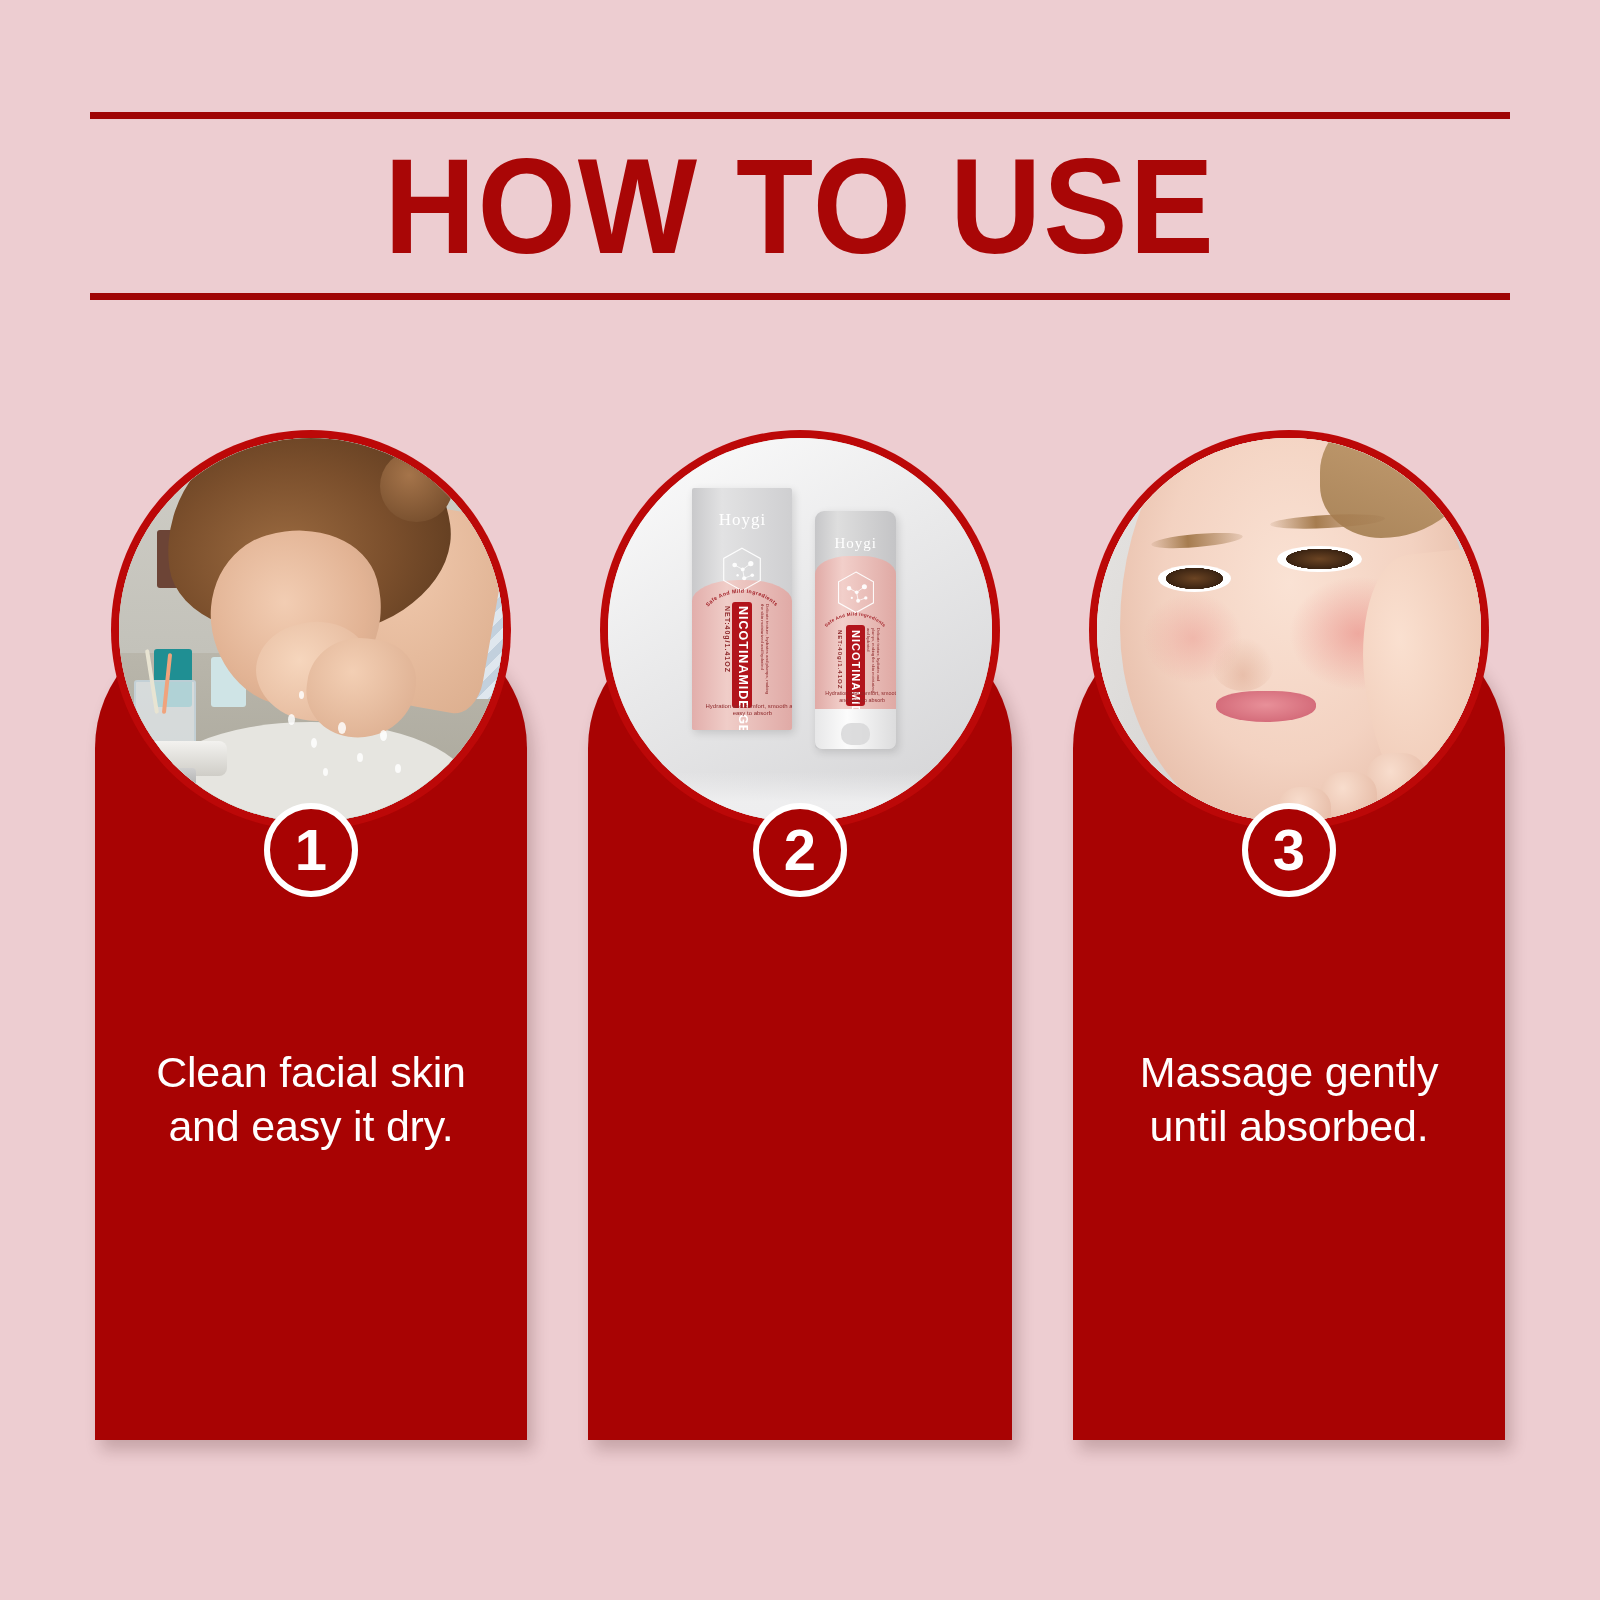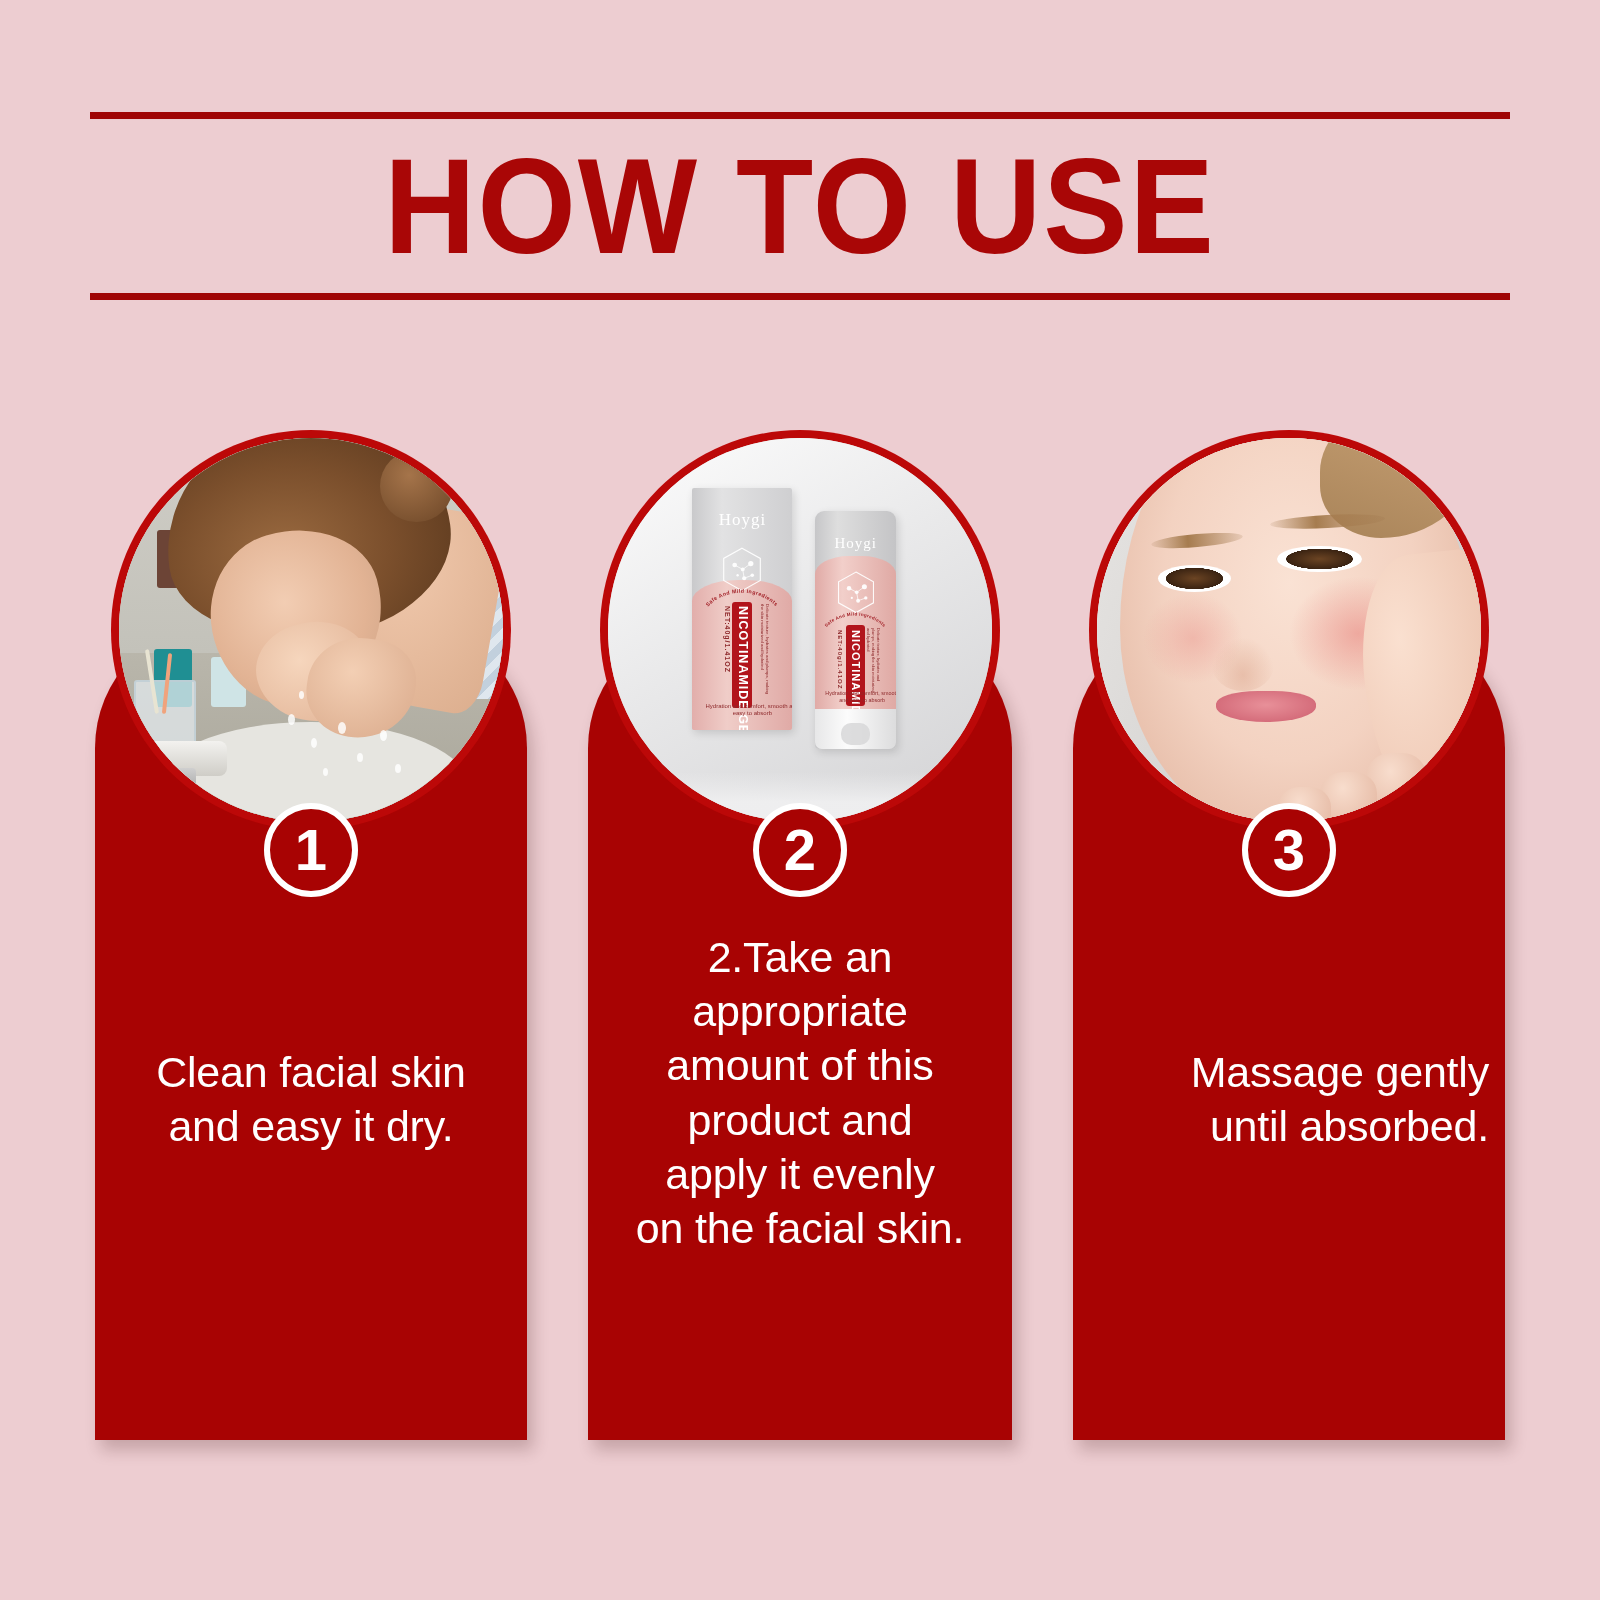--- a/index.html
+++ b/index.html
@@ -359,26 +359,20 @@
             <div class="p2-cap-notch"></div>
           </div>
         </div>
         <div class="reflection"></div>
       </div>
     </div>
   </div>
 
   <div class="badge" style="left:165px; top:373px;">2</div>
 
-  <div class="caption" style="left:4px; top:500px; width:416px; white-space:pre-line;">2.Take an
-appropriate
-amount of this
-product and
-apply it evenly
-on the facial skin.</div>
 </div>
 
 <div class="step" style="left:1073px; top:430px; width:432px; height:1010px;">
   <div class="card" style="top:190px; width:432px; height:820px;"></div>
 
   <div class="photo-ring" style="left:16px; top:0px; width:400px; height:400px;">
     <div class="photo">
       <div class="scene3">
         <div class="s3-bg"></div>
         <div class="s3-face"></div>
@@ -394,15 +388,15 @@
         <div class="s3-hand"></div>
         <div class="s3-finger" style="right:14%; bottom:2%; width:16%; height:16%;"></div>
         <div class="s3-finger" style="right:27%; bottom:-1%; width:15%; height:14%;"></div>
         <div class="s3-finger" style="right:39%; bottom:-4%; width:14%; height:13%;"></div>
       </div>
     </div>
   </div>
 
   <div class="badge" style="left:169px; top:373px;">3</div>
 
-  <div class="caption" style="left:4px; top:615px; width:412px; white-space:pre-line;text-align:right;">Massage gently
+  <div class="caption" style="left:10px; top:615px; width:412px; white-space:pre-line;">Massage gently
 until absorbed.</div>
 </div>
 
 </body></html>

